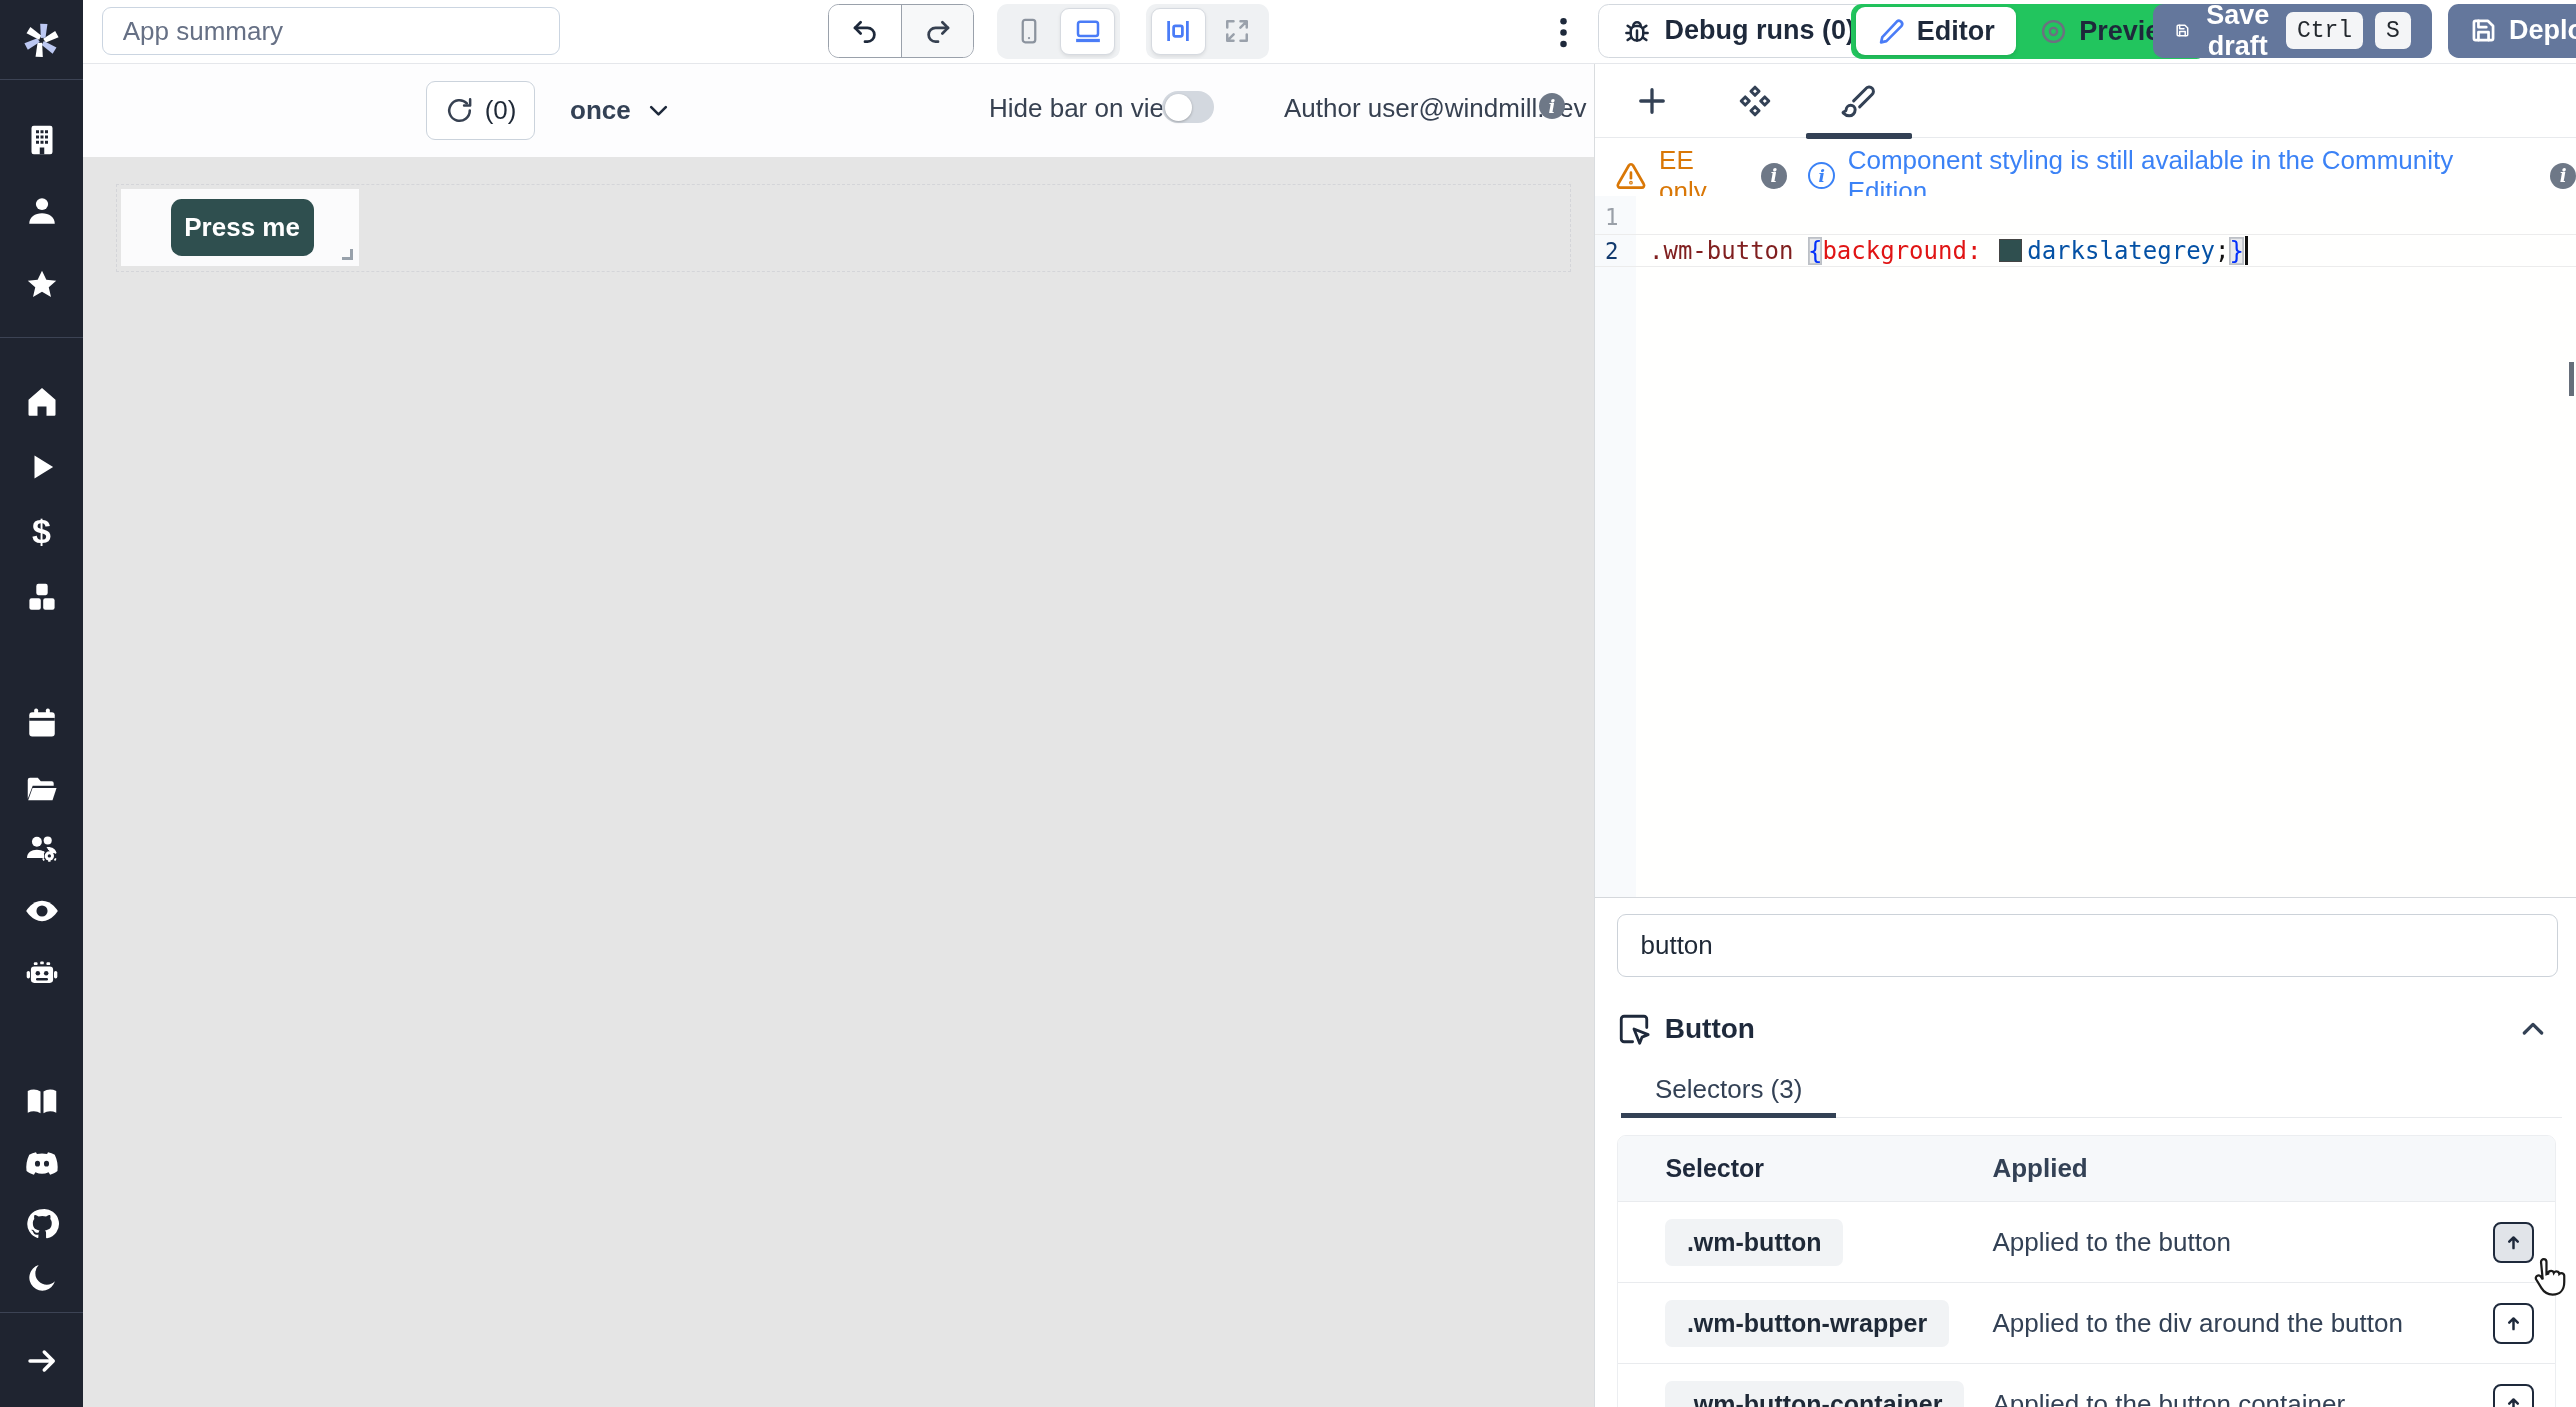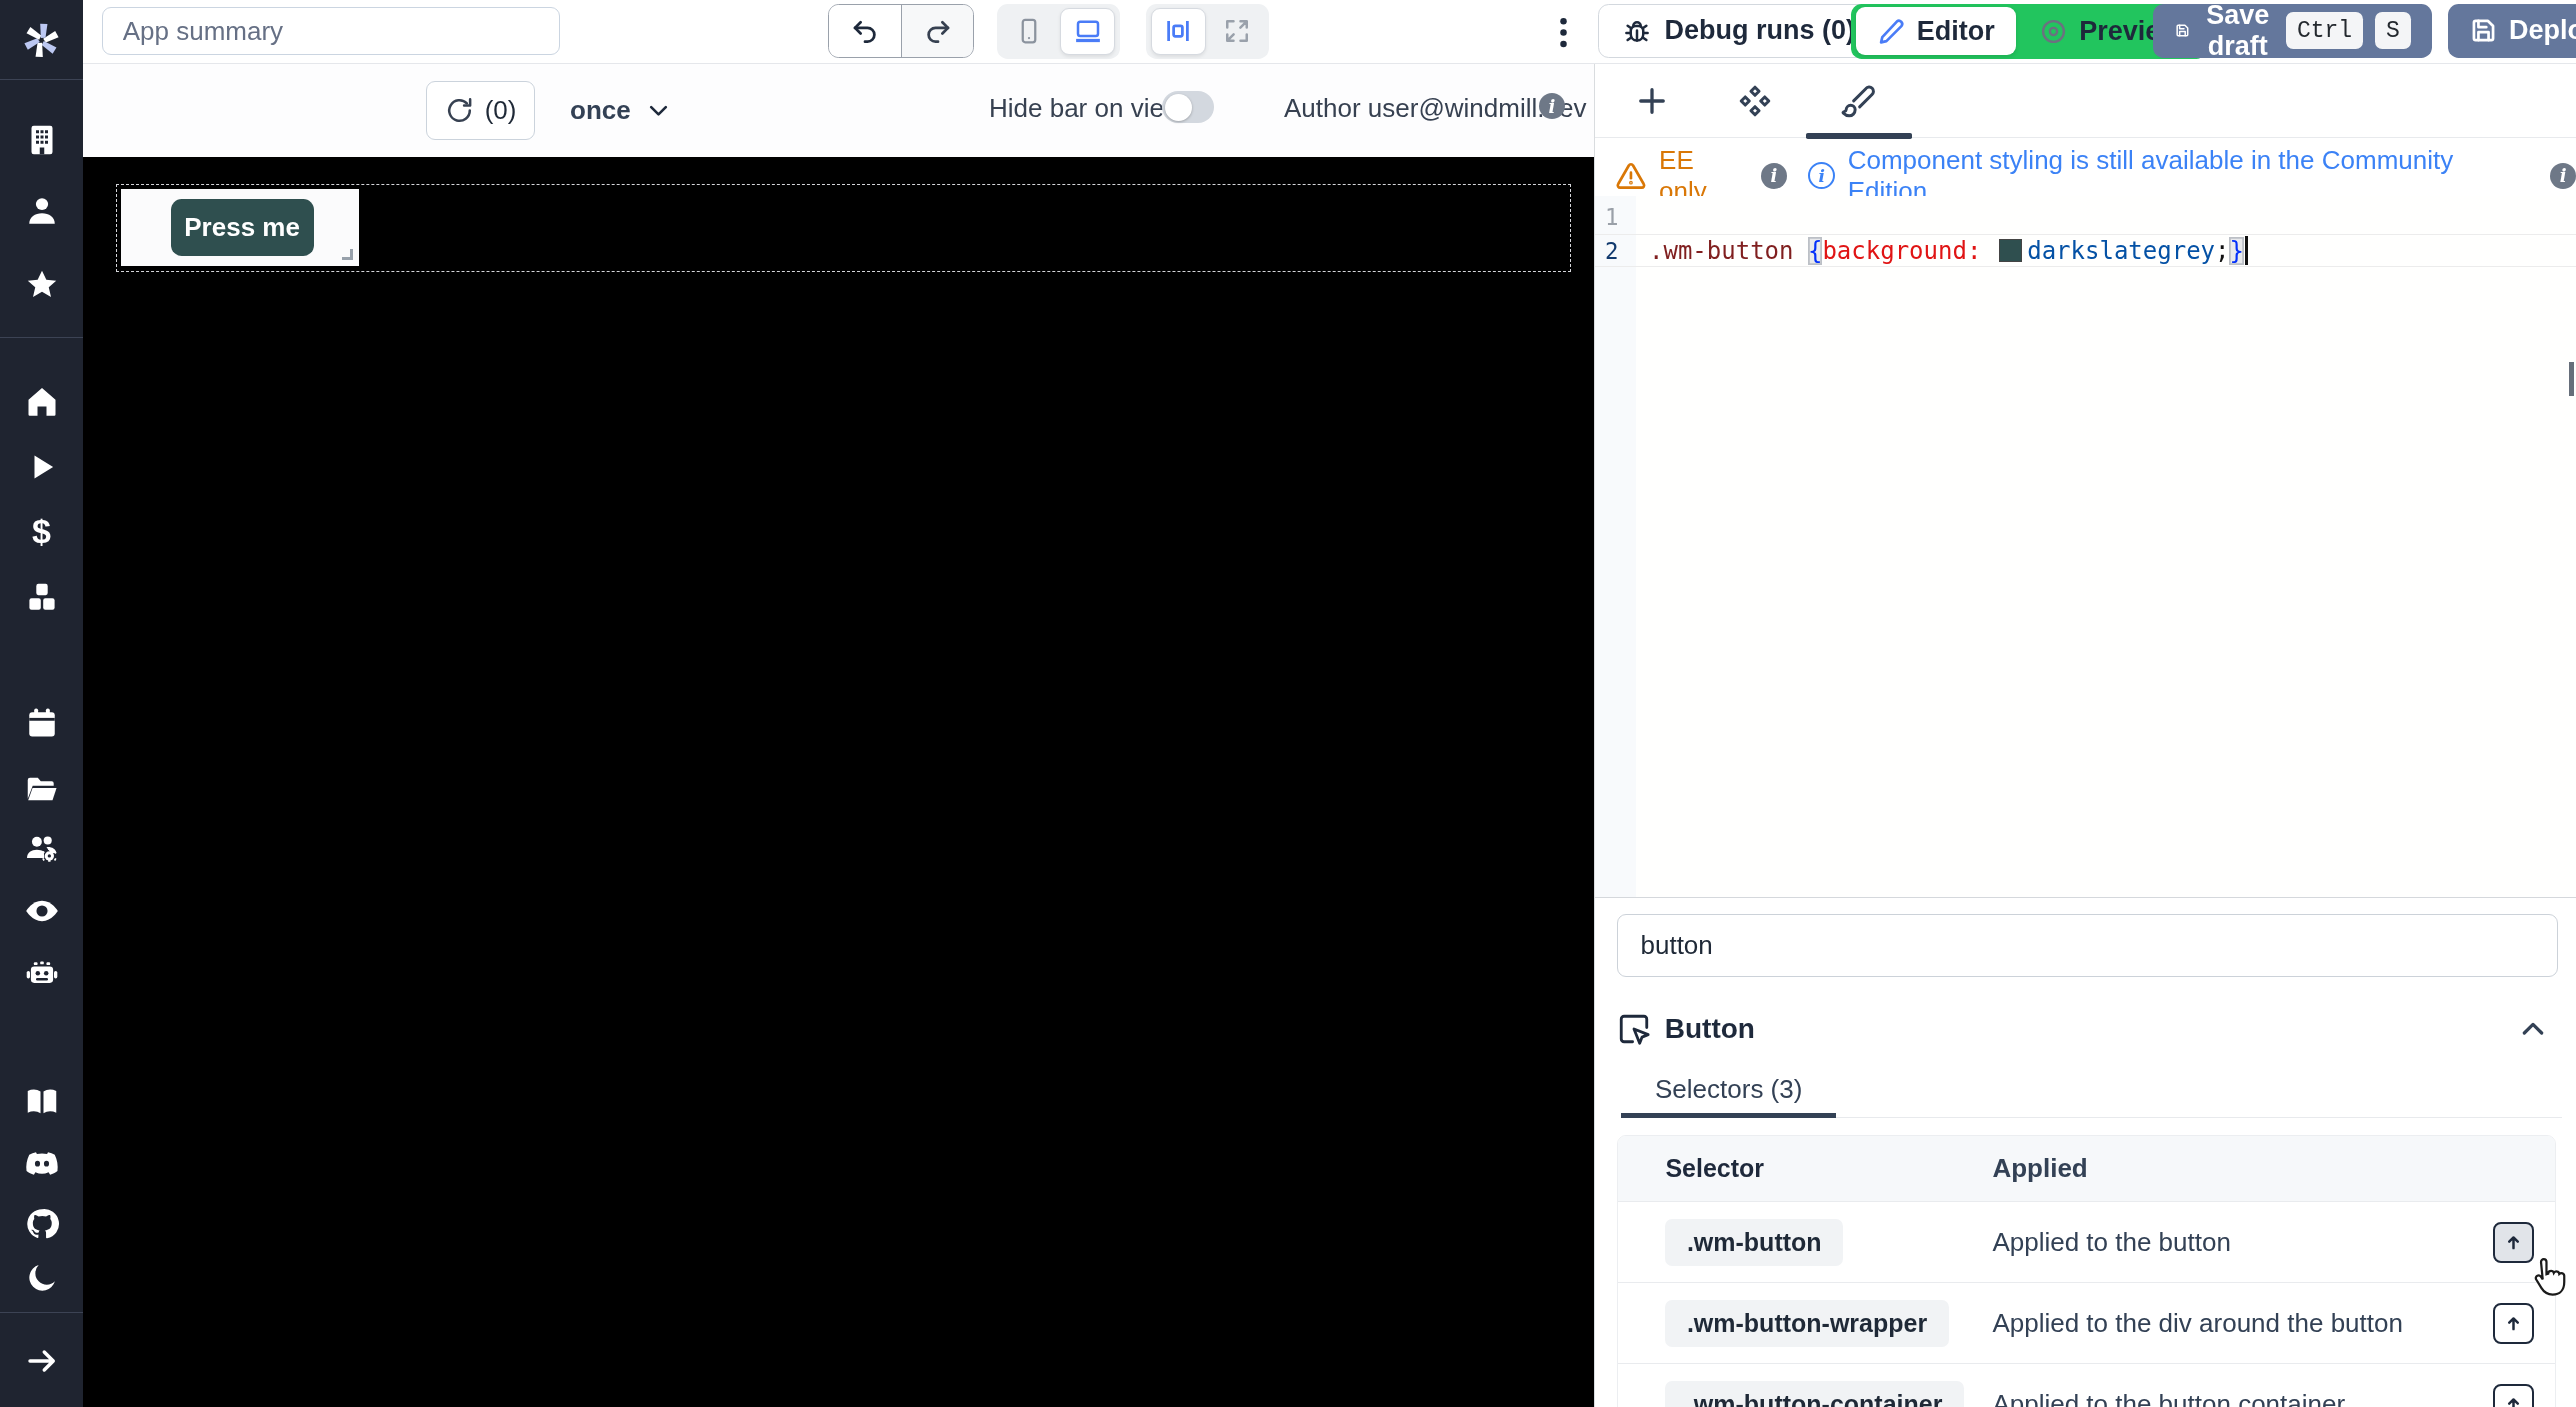--- a/index.html
+++ b/index.html
@@ -39,21 +39,21 @@
   .refresh-btn { position:absolute; left:343px; top:17px; height:59px; display:flex; align-items:center; gap:10.7px; padding:0 18px; background:#fff; border:1.8px solid #cbd3dc; border-radius:9px; font-size:26px; color:#1f2937; cursor:pointer; }
   .once-sel { position:absolute; left:487px; top:17px; height:59px; display:flex; align-items:center; gap:14.3px; font-size:26px; font-weight:600; color:#334155; cursor:pointer; }
   .hidebar-label { position:absolute; left:906px; top:29px; font-size:26px; color:#374151; }
   .toggle { position:absolute; left:1079px; top:27px; width:52px; height:32px; background:#d3d8df; border-radius:16px; cursor:pointer; }
   .toggle .knob { position:absolute; left:2.7px; top:2.7px; width:27px; height:27px; background:#fff; border-radius:50%; box-shadow:0 0.9px 2.7px rgba(0,0,0,.25); }
   .author-label { position:absolute; left:1201px; top:29px; font-size:26px; color:#374151; }
   .info-dot { display:inline-flex; width:26px; height:26px; border-radius:50%; background:#6e7887; color:#fff; align-items:center; justify-content:center; font-size:18px; font-family:"DejaVu Serif",serif; font-style:italic; font-weight:bold; }
   .author-info { position:absolute; left:1456px; top:29px; }
 
   
-  .canvas { position:absolute; left:83px; top:157px; width:1511px; height:1250px; background:#000000;padding-left:13px; }
+  .canvas { position:absolute; left:83px; top:157px; width:1511px; height:1250px; background:#e5e5e5;padding-left:13px; }
   .grid-row { position:absolute; left:33px; top:27px; width:1455px; height:88px; border:1.8px dashed #d4d5d9; }
   .comp-wrapper { position:absolute; left:3.6px; top:3.6px; width:238px; height:77px; background:#fbfbfc; }
   .press-btn { position:absolute; left:50px; top:10.7px; width:143px; height:57px; background:#2f4f4f; border-radius:10.7px; color:#fff; font-size:26px; font-weight:700; display:flex; align-items:center; justify-content:center; cursor:pointer; border:none; font-family:"Liberation Sans",sans-serif; }
   .resize-corner { position:absolute; right:5.4px; bottom:5.4px; width:11.6px; height:11.6px; border-right:3.6px solid #98a1ab; border-bottom:3.6px solid #98a1ab; }
 
   
   .rpanel { position:absolute; left:1594px; top:64px; width:982px; height:1343px; background:#fff; border-left:0.9px solid #d9dcdf; overflow:hidden; }
   .panel-tabs { position:relative; height:74px; border-bottom:1.8px solid #e8eaed; }
   .ptab { position:absolute; top:14.3px; width:45px; height:45px; display:flex; align-items:center; justify-content:center; cursor:pointer; }
   .ptab svg { width:36px; height:36px; }

